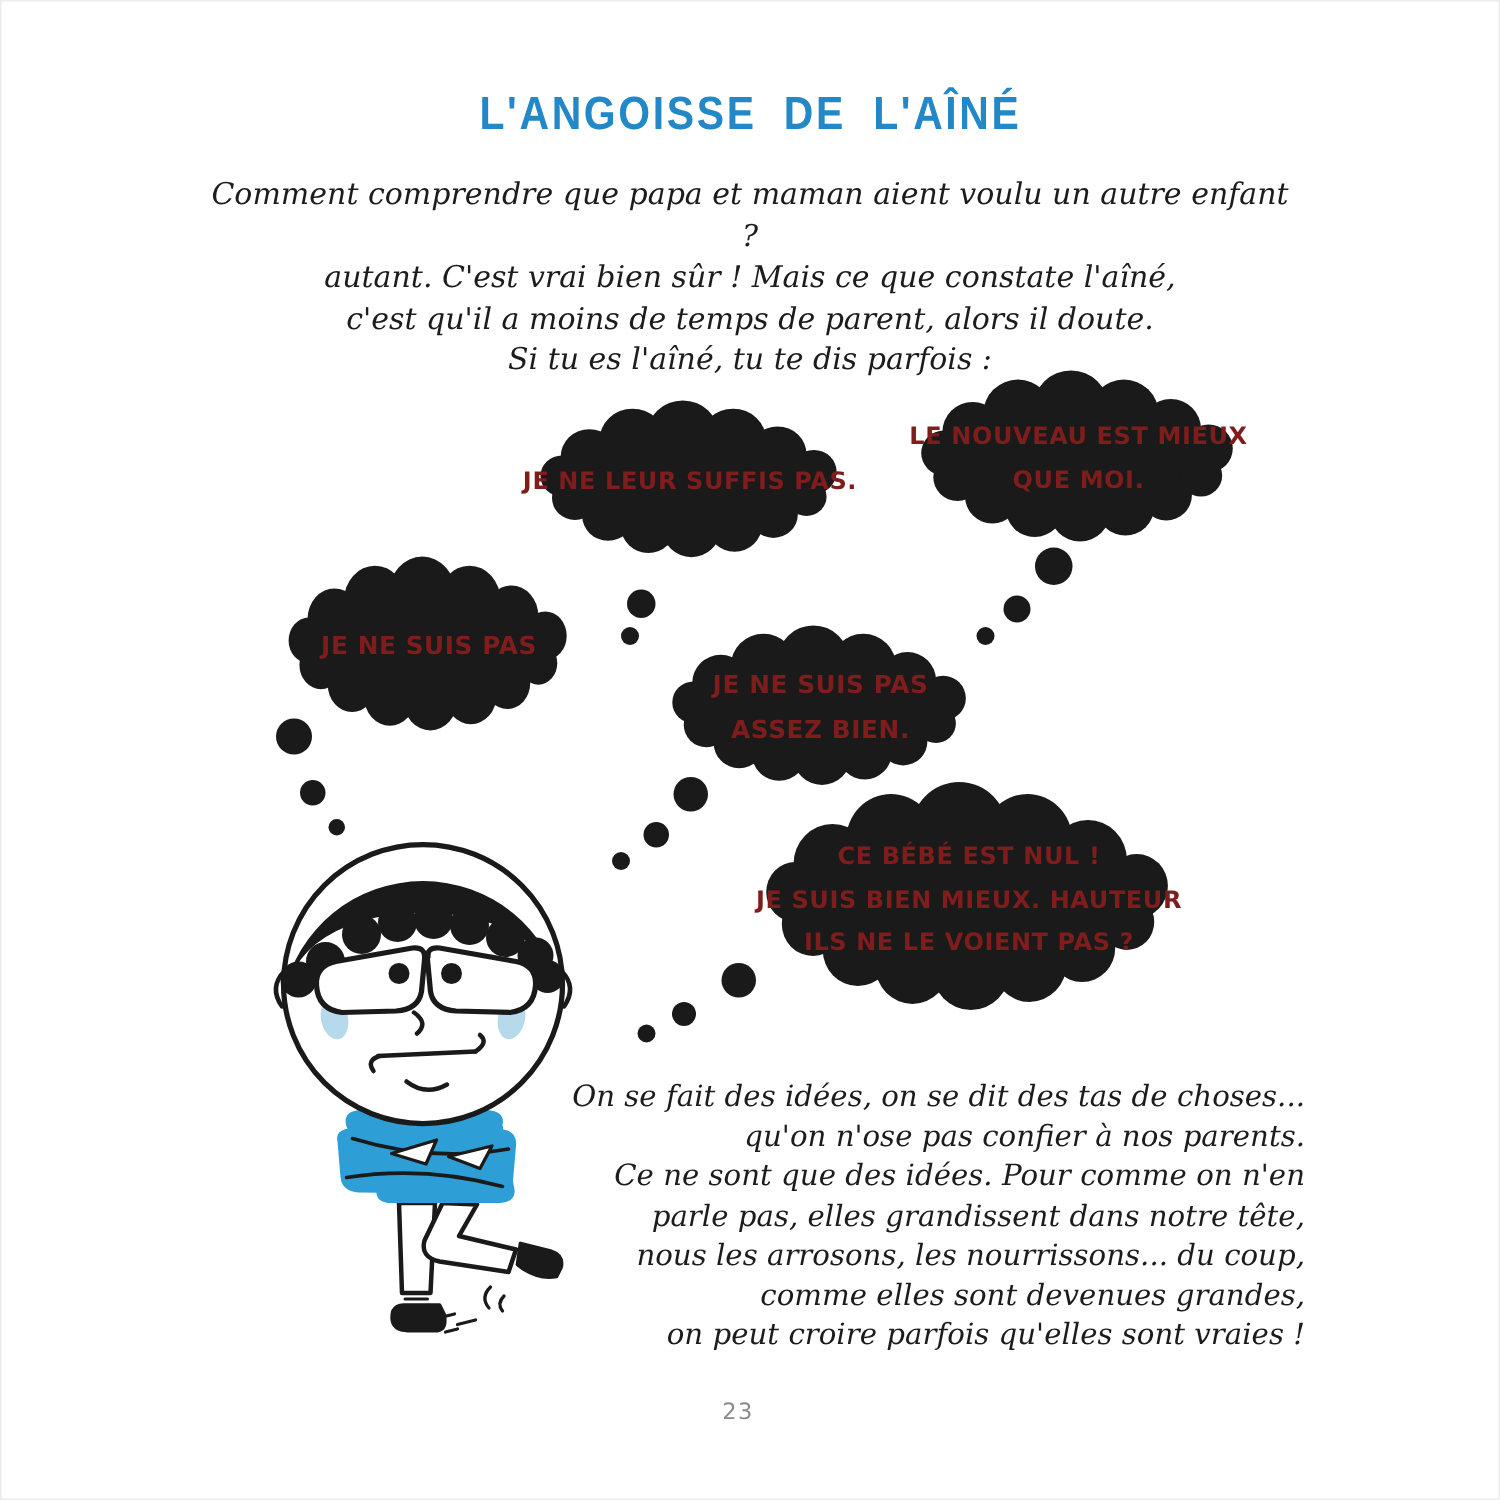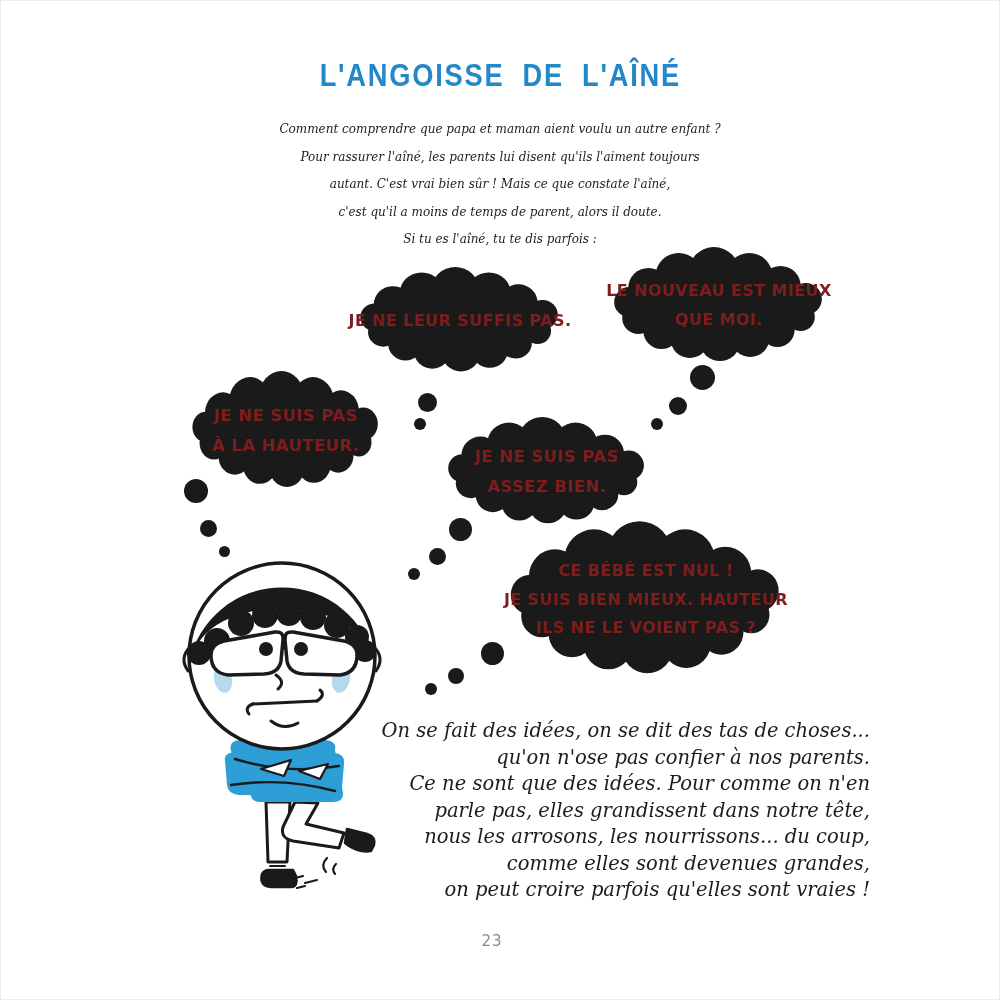--- a/index.html
+++ b/index.html
@@ -13,21 +13,21 @@
   .title{
     display:inline-block;margin:0;font-family:"Liberation Sans",sans-serif;
     font-size:31px;font-weight:700;letter-spacing:2px;word-spacing:10px;
     color:#2388c7;transform:scaleX(.88);transform-origin:center;white-space:nowrap;
   }
   
   .script{
     position:absolute;text-align:center;color:#1c1c1c;
     font-family:"DejaVu Serif",serif;font-style:italic;
   }
-  .intro{left:140px;top:116px;width:720px;font-size:12px;line-height:27.5px;}
+  .intro{left:140px;top:116px;width:720px;font-size:20px;line-height:27.5px;}
   .outro{left:330px;top:718px;width:540px;font-size:19.5px;line-height:26.5px;text-align:right;}
   
   .bubble{position:absolute;}
   .bubble .cloud{position:absolute;left:0;top:0;width:100%;height:100%;}
   .bubble .btext{
     position:relative;width:100%;height:100%;
     display:flex;flex-direction:column;align-items:center;justify-content:center;
     color:#7f1d1d;font-family:"DejaVu Sans",sans-serif;font-weight:700;
     letter-spacing:.4px;text-align:center;
   }
@@ -73,21 +73,20 @@
 </svg>
 
 <div id="page">
 
   <div class="title-wrap">
     <h1 class="title">L'ANGOISSE DE L'AÎNÉ</h1>
   </div>
 
   <div class="script intro">
     <div>Comment comprendre que papa et maman aient voulu un autre enfant ?</div>
-    <div>Pour rassurer l'aîné, les parents lui disent qu'ils l'aiment toujours</div>
     <div>autant. C'est vrai bien sûr ! Mais ce que constate l'aîné,</div>
     <div>c'est qu'il a moins de temps de parent, alors il doute.</div>
     <div>Si tu es l'aîné, tu te dis parfois :</div>
   </div>
 
   <div class="bubble" id="bubble-suffis">
     <svg class="cloud" viewBox="0 0 240 120" preserveAspectRatio="none">
         <use href="#cloud-shape" fill="#1a1a1a"></use>
       </svg>
     <div class="btext">
@@ -104,21 +103,20 @@
       <div class="line">QUE MOI.</div>
     </div>
   </div>
 
   <div class="bubble" id="bubble-hauteur">
     <svg class="cloud" viewBox="0 0 240 120" preserveAspectRatio="none">
         <use href="#cloud-shape" fill="#1a1a1a"></use>
       </svg>
     <div class="btext">
       <div class="line">JE NE SUIS PAS</div>
-      <div class="line">À LA HAUTEUR.</div>
     </div>
   </div>
 
   <div class="bubble" id="bubble-assez">
     <svg class="cloud" viewBox="0 0 240 120" preserveAspectRatio="none">
         <use href="#cloud-shape" fill="#1a1a1a"></use>
       </svg>
     <div class="btext">
       <div class="line">JE NE SUIS PAS</div>
       <div class="line">ASSEZ BIEN.</div>

